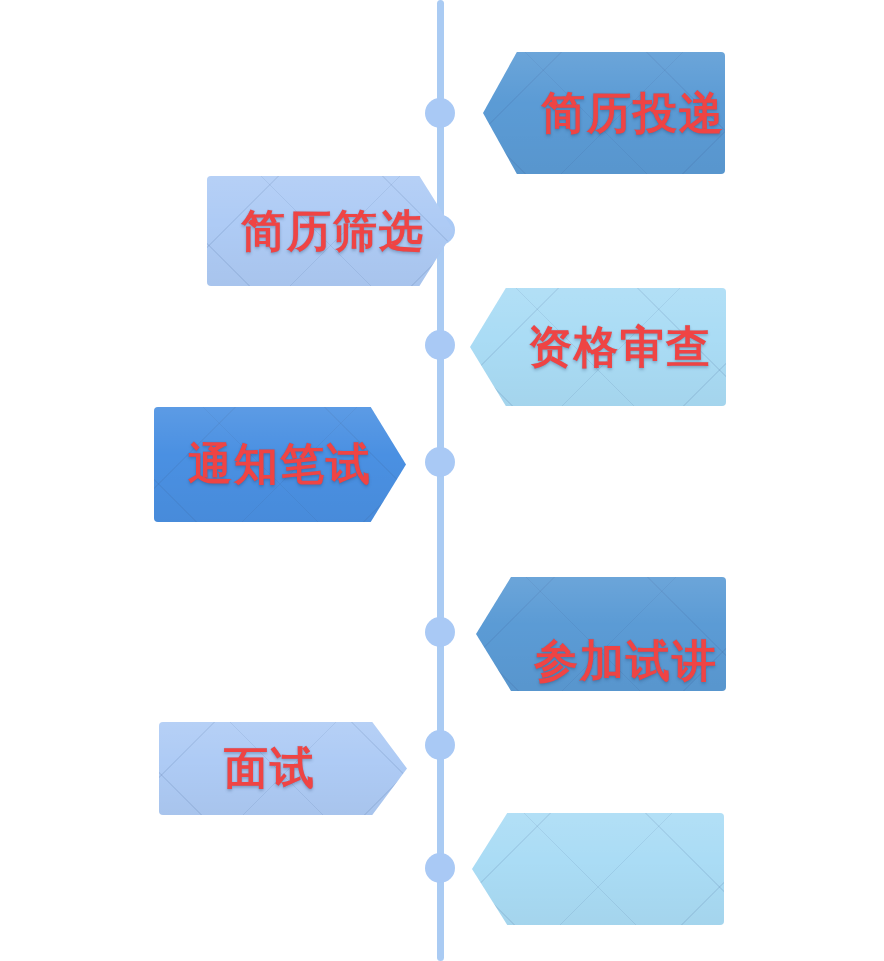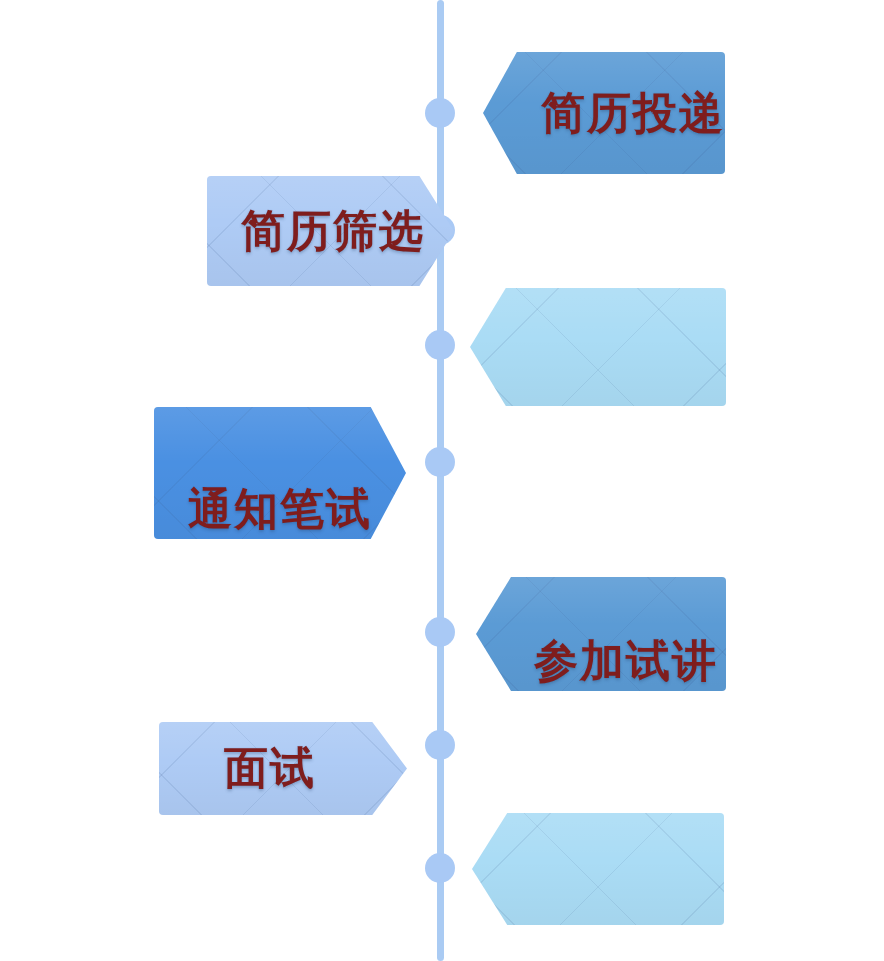--- a/index.html
+++ b/index.html
@@ -90,21 +90,21 @@
     background: linear-gradient(180deg,
       rgba(255,255,255,0.10) 0%,
       rgba(255,255,255,0.00) 42%,
       rgba(0,0,0,0.035) 100%);
     pointer-events: none;
   }
 
   .stage-label {
     position: relative;
     z-index: 3;
-    color: #7f1d1d;
+    color: #ef4444;
     font-weight: 700;
     font-size: 44px;
     letter-spacing: 2px;
     white-space: nowrap;
     text-shadow:
       0 2px 3px rgba(40,70,110,0.30),
       0 0 1px rgba(40,70,110,0.25);
     font-family: "Liberation Sans", "DejaVu Sans", sans-serif;
   }
 
@@ -157,22 +157,23 @@
         </div>
         <div class="stage-label">简历筛选</div>
       </div>
       <div class="stage point-left" style="left: 470px; top: 288px; width: 256px; height: 118px;">
         <div class="stage-shape">
           <div class="stage-fill" style="background: rgb(170, 220, 245);">
             <div class="stage-texture"></div>
             <div class="stage-gloss"></div>
           </div>
         </div>
-      </div>
-      <div class="stage point-right" style="left: 154px; top: 407px; width: 252px; height: 132px; align-items: flex-end;">
+        <div class="stage-label">资格审查</div>
+      </div>
+      <div class="stage point-right" style="left: 154px; top: 407px; width: 252px; height: 115px;">
         <div class="stage-shape">
           <div class="stage-fill" style="background: rgb(74, 144, 226);">
             <div class="stage-texture"></div>
             <div class="stage-gloss"></div>
           </div>
         </div>
         <div class="stage-label">通知笔试</div>
       </div>
       <div class="stage point-left" style="left: 476px; top: 577px; width: 250px; height: 114px; align-items: flex-end;">
         <div class="stage-shape">

